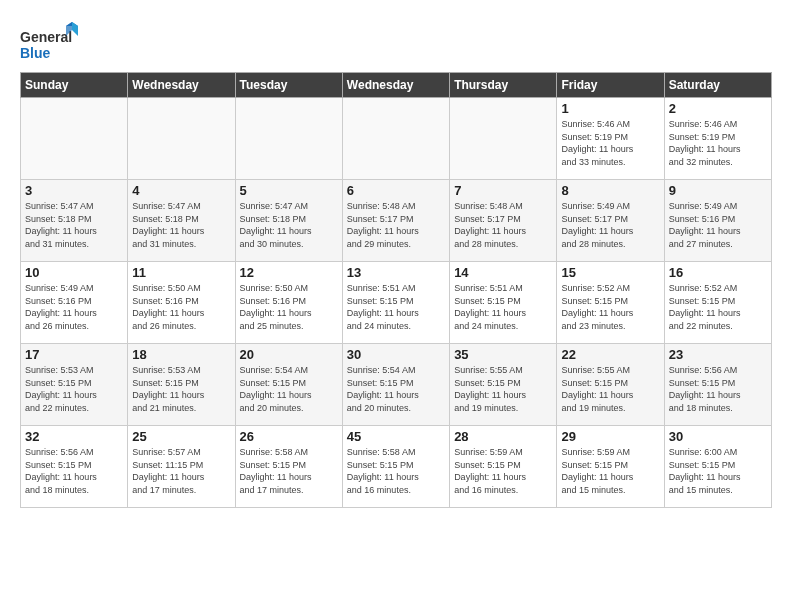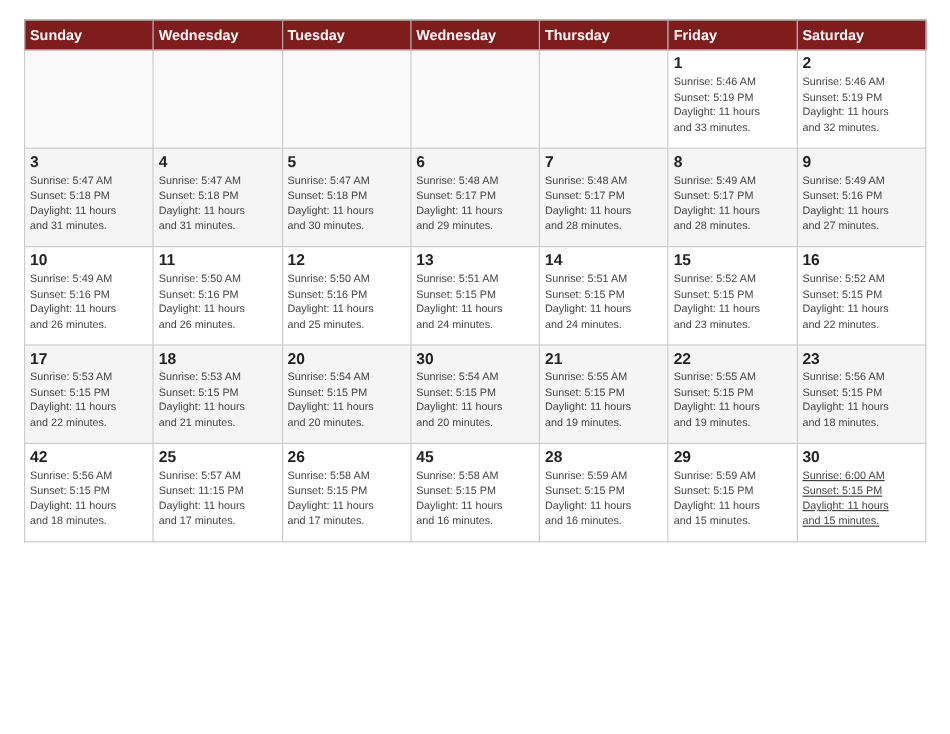--- a/index.html
+++ b/index.html
@@ -37,21 +37,21 @@
     .subtitle {
       font-size: 15px;
       color: #555;
     }
     table {
       width: 100%;
       border-collapse: collapse;
       table-layout: fixed;
     }
     thead tr {
-      background-color: #7f1d1d;
+      background-color: #404040;
       color: white;
     }
     thead th {
       padding: 5px 4px;
       font-size: 12px;
       font-weight: bold;
       text-align: left;
       border: 1px solid #aaa;
     }
     tbody td {
@@ -79,20 +79,35 @@
       line-height: 1.4;
     }
     .empty-cell {
       background: #f9f9f9;
     }
   </style>
 </head>
 <body>
 
 <div class="page">
+  <div class="header">
+    <div class="logo">
+  <svg width="60" height="44" viewBox="0 0 60 44">
+    <text x="0" y="20" font-size="14" font-weight="bold" font-family="Arial" fill="#333">General</text>
+    <text x="0" y="36" font-size="14" font-weight="bold" font-family="Arial" fill="#1a6fbb">Blue</text>
+    <polygon points="46,4 58,4 52,0" fill="#1a6fbb"></polygon>
+    <polygon points="52,0 58,4 58,14 52,8" fill="#2a9fd6"></polygon>
+    <polygon points="46,4 52,0 52,8 46,14" fill="#1a6fbb" opacity="0.7"></polygon>
+  </svg>
+</div>
+    <div class="title-block">
+      <div class="month-title"></div>
+      <div class="subtitle"></div>
+    </div>
+  </div>
 
   <table>
     <thead>
       <tr>
       <th>Sunday</th>
           <th>Wednesday</th>
           <th>Tuesday</th>
           <th>Wednesday</th>
           <th>Thursday</th>
           <th>Friday</th>
@@ -246,21 +261,21 @@
 and 20 minutes.</div>
           </td>
           <td>
             <span class="day-num">30</span>
             <div class="day-info" style="white-space: pre-line;">Sunrise: 5:54 AM
 Sunset: 5:15 PM
 Daylight: 11 hours
 and 20 minutes.</div>
           </td>
           <td>
-            <span class="day-num">21</span>
+            <span class="day-num">35</span>
             <div class="day-info" style="white-space: pre-line;">Sunrise: 5:55 AM
 Sunset: 5:15 PM
 Daylight: 11 hours
 and 19 minutes.</div>
           </td>
           <td>
             <span class="day-num">22</span>
             <div class="day-info" style="white-space: pre-line;">Sunrise: 5:55 AM
 Sunset: 5:15 PM
 Daylight: 11 hours
@@ -269,21 +284,21 @@
           <td>
             <span class="day-num">23</span>
             <div class="day-info" style="white-space: pre-line;">Sunrise: 5:56 AM
 Sunset: 5:15 PM
 Daylight: 11 hours
 and 18 minutes.</div>
           </td>
         </tr>
         <tr>
           <td>
-            <span class="day-num">42</span>
+            <span class="day-num">32</span>
             <div class="day-info" style="white-space: pre-line;">Sunrise: 5:56 AM
 Sunset: 5:15 PM
 Daylight: 11 hours
 and 18 minutes.</div>
           </td>
           <td>
             <span class="day-num">25</span>
             <div class="day-info" style="white-space: pre-line;">Sunrise: 5:57 AM
 Sunset: 11:15 PM
 Daylight: 11 hours
@@ -312,21 +327,21 @@
           </td>
           <td>
             <span class="day-num">29</span>
             <div class="day-info" style="white-space: pre-line;">Sunrise: 5:59 AM
 Sunset: 5:15 PM
 Daylight: 11 hours
 and 15 minutes.</div>
           </td>
           <td>
             <span class="day-num">30</span>
-            <div class="day-info" style="white-space: pre-line; text-decoration: underline;">Sunrise: 6:00 AM
+            <div class="day-info" style="white-space: pre-line;">Sunrise: 6:00 AM
 Sunset: 5:15 PM
 Daylight: 11 hours
 and 15 minutes.</div>
           </td>
         </tr>
       </tbody>
   </table>
 </div>
 
 </body></html>

